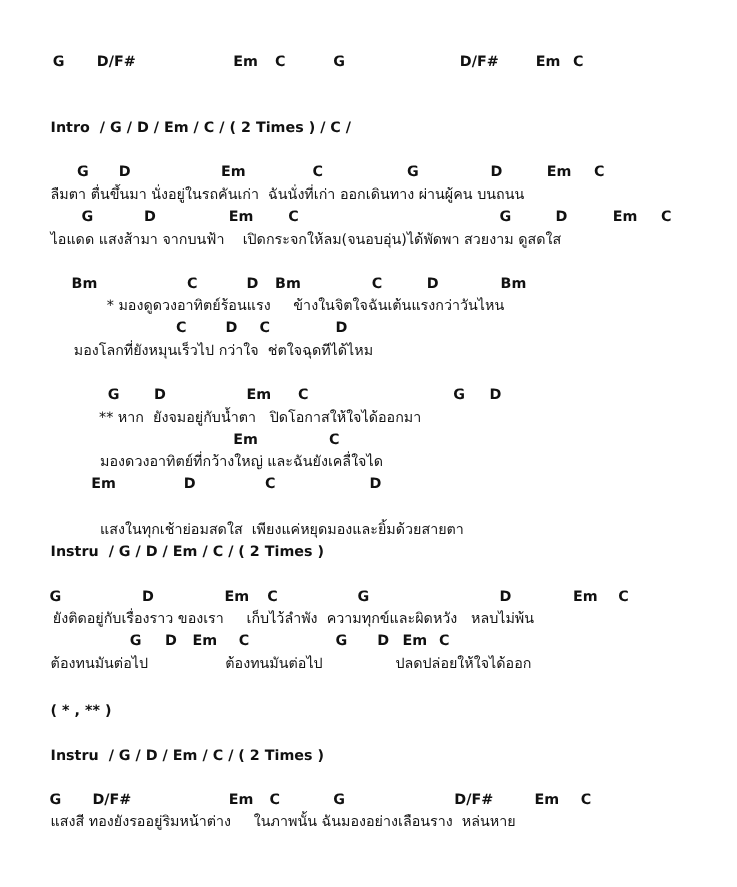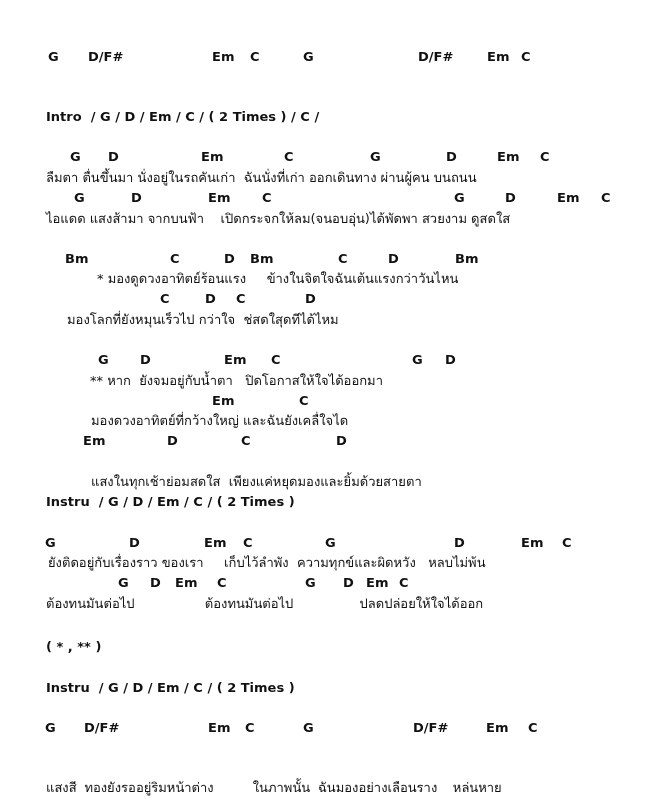--- a/index.html
+++ b/index.html
@@ -21,36 +21,36 @@
   <div class="line section" style="left:46px;top:110px;">Intro  / G / D / Em / C / ( 2 Times ) / C /</div>
 
   <div class="line chord" style="left:0;top:150px;width:670px;height:15px;"><span class="tok" style="left: 70px; top: 0px;">G</span><span class="tok" style="left: 108px; top: 0px;">D</span><span class="tok" style="left: 201px; top: 0px;">Em</span><span class="tok" style="left: 284px; top: 0px;">C</span><span class="tok" style="left: 370px; top: 0px;">G</span><span class="tok" style="left: 446px; top: 0px;">D</span><span class="tok" style="left: 497px; top: 0px;">Em</span><span class="tok" style="left: 540px; top: 0px;">C</span></div>
   <div class="line lyric" style="left:46px;top:171px;">ลืมตา ตื่นขึ้นมา นั่งอยู่ในรถคันเก่า  ฉันนั่งที่เก่า ออกเดินทาง ผ่านผู้คน บนถนน</div>
   <div class="line chord" style="left:0;top:191px;width:670px;height:15px;"><span class="tok" style="left: 74px; top: 0px;">G</span><span class="tok" style="left: 131px; top: 0px;">D</span><span class="tok" style="left: 208px; top: 0px;">Em</span><span class="tok" style="left: 262px; top: 0px;">C</span><span class="tok" style="left: 454px; top: 0px;">G</span><span class="tok" style="left: 505px; top: 0px;">D</span><span class="tok" style="left: 557px; top: 0px;">Em</span><span class="tok" style="left: 601px; top: 0px;">C</span></div>
   <div class="line lyric" style="left:46px;top:212px;">ไอแดด แสงส้ามา จากบนฟ้า    เปิดกระจกให้ลม(จนอบอุ่น)ได้พัดพา สวยงาม ดูสดใส</div>
 
   <div class="line chord" style="left:0;top:252px;width:670px;height:15px;"><span class="tok" style="left: 65px; top: 0px;">Bm</span><span class="tok" style="left: 170px; top: 0px;">C</span><span class="tok" style="left: 224px; top: 0px;">D</span><span class="tok" style="left: 250px; top: 0px;">Bm</span><span class="tok" style="left: 338px; top: 0px;">C</span><span class="tok" style="left: 388px; top: 0px;">D</span><span class="tok" style="left: 455px; top: 0px;">Bm</span></div>
   <div class="line lyric" style="left:69px;top:272px;margin-left:28px;">* มองดูดวงอาทิตย์ร้อนแรง     ข้างในจิตใจฉันเต้นแรงกว่าวันไหน</div>
   <div class="line chord" style="left:0;top:292px;width:670px;height:15px;"><span class="tok" style="left: 160px; top: 0px;">C</span><span class="tok" style="left: 205px; top: 0px;">D</span><span class="tok" style="left: 236px; top: 0px;">C</span><span class="tok" style="left: 305px; top: 0px;">D</span></div>
-  <div class="line lyric" style="left:67px;top:313px;">มองโลกที่ยังหมุนเร็วไป กว่าใจ  ช่สดใสุดทีได้ไหม</div>
+  <div class="line lyric" style="left:67px;top:313px;">มองโลกที่ยังหมุนเร็วไป กว่าใจ  ช่ตใจฉุดทีได้ไหม</div>
 
   <div class="line chord" style="left:0;top:353px;width:670px;height:15px;"><span class="tok" style="left: 98px; top: 0px;">G</span><span class="tok" style="left: 140px; top: 0px;">D</span><span class="tok" style="left: 224px; top: 0px;">Em</span><span class="tok" style="left: 271px; top: 0px;">C</span><span class="tok" style="left: 412px; top: 0px;">G</span><span class="tok" style="left: 445px; top: 0px;">D</span></div>
   <div class="line lyric" style="left:90px;top:374px;">** หาก  ยังจมอยู่กับน้ำตา   ปิดโอกาสให้ใจได้ออกมา</div>
   <div class="line chord" style="left:0;top:394px;width:670px;height:15px;"><span class="tok" style="left: 212px; top: 0px;">Em</span><span class="tok" style="left: 299px; top: 0px;">C</span></div>
   <div class="line lyric" style="left:91px;top:414px;">มองดวงอาทิตย์ที่กว้างใหญ่ และฉันยังเคลื่ใจได</div>
   <div class="line chord" style="left:0;top:434px;width:670px;height:15px;"><span class="tok" style="left: 83px; top: 0px;">Em</span><span class="tok" style="left: 167px; top: 0px;">D</span><span class="tok" style="left: 241px; top: 0px;">C</span><span class="tok" style="left: 336px; top: 0px;">D</span></div>
   <div class="line lyric" style="left:91px;top:475px;">แสงในทุกเช้าย่อมสดใส  เพียงแค่หยุดมองและยิ้มด้วยสายตา</div>
 
   <div class="line section" style="left:46px;top:495px;">Instru  / G / D / Em / C / ( 2 Times )</div>
 
   <div class="line chord" style="left:0;top:536px;width:670px;height:15px;"><span class="tok" style="left: 45px; top: 0px;">G</span><span class="tok" style="left: 129px; top: 0px;">D</span><span class="tok" style="left: 204px; top: 0px;">Em</span><span class="tok" style="left: 243px; top: 0px;">C</span><span class="tok" style="left: 325px; top: 0px;">G</span><span class="tok" style="left: 454px; top: 0px;">D</span><span class="tok" style="left: 521px; top: 0px;">Em</span><span class="tok" style="left: 562px; top: 0px;">C</span></div>
   <div class="line lyric" style="left:48px;top:556px;">ยังติดอยู่กับเรื่องราว ของเรา     เก็บไว้ลำพัง  ความทุกข์และผิดหวัง   หลบไม่พ้น</div>
   <div class="line chord" style="left:0;top:576px;width:670px;height:15px;"><span class="tok" style="left: 118px; top: 0px;">G</span><span class="tok" style="left: 150px; top: 0px;">D</span><span class="tok" style="left: 175px; top: 0px;">Em</span><span class="tok" style="left: 217px; top: 0px;">C</span><span class="tok" style="left: 305px; top: 0px;">G</span><span class="tok" style="left: 343px; top: 0px;">D</span><span class="tok" style="left: 366px; top: 0px;">Em</span><span class="tok" style="left: 399px; top: 0px;">C</span></div>
   <div class="line lyric" style="left:46px;top:597px;">ต้องทนมันต่อไป                 ต้องทนมันต่อไป                ปลดปล่อยให้ใจได้ออก</div>
 
   <div class="line section" style="left:46px;top:640px;">( * , ** )</div>
 
   <div class="line section" style="left:46px;top:681px;">Instru  / G / D / Em / C / ( 2 Times )</div>
 
   <div class="line chord" style="left:0;top:721px;width:670px;height:15px;"><span class="tok" style="left: 45px; top: 0px;">G</span><span class="tok" style="left: 84px; top: 0px;">D/F#</span><span class="tok" style="left: 208px; top: 0px;">Em</span><span class="tok" style="left: 245px; top: 0px;">C</span><span class="tok" style="left: 303px; top: 0px;">G</span><span class="tok" style="left: 413px; top: 0px;">D/F#</span><span class="tok" style="left: 486px; top: 0px;">Em</span><span class="tok" style="left: 528px; top: 0px;">C</span></div>
-  <div class="line lyric" style="left:46px;top:782px;font-family:Liberation Mono, monospace;">แสงสี ทองยังรออยู่ริมหน้าต่าง     ในภาพนั้น ฉันมองอย่างเลือนราง  หล่นหาย</div>
+  <div class="line lyric" style="left:46px;top:741px;">แสงสี ทองยังรออยู่ริมหน้าต่าง     ในภาพนั้น ฉันมองอย่างเลือนราง  หล่นหาย</div>
 
 </div>
 
 </body></html>

